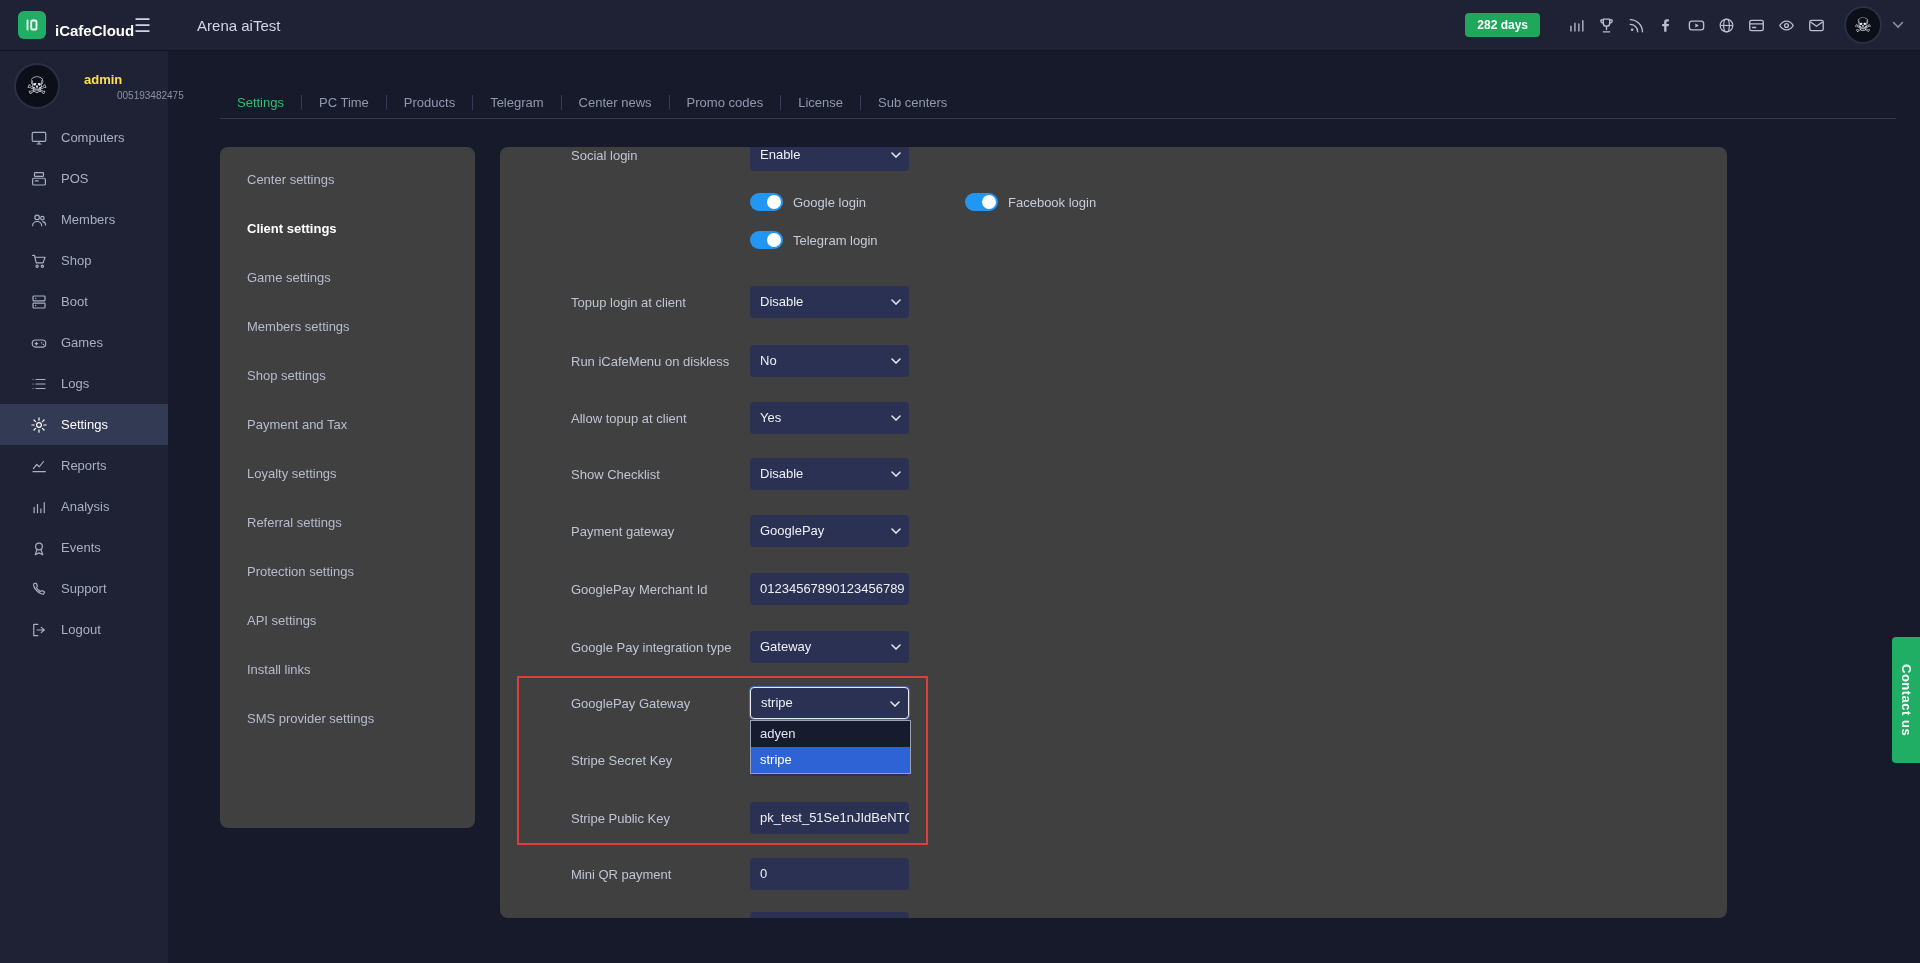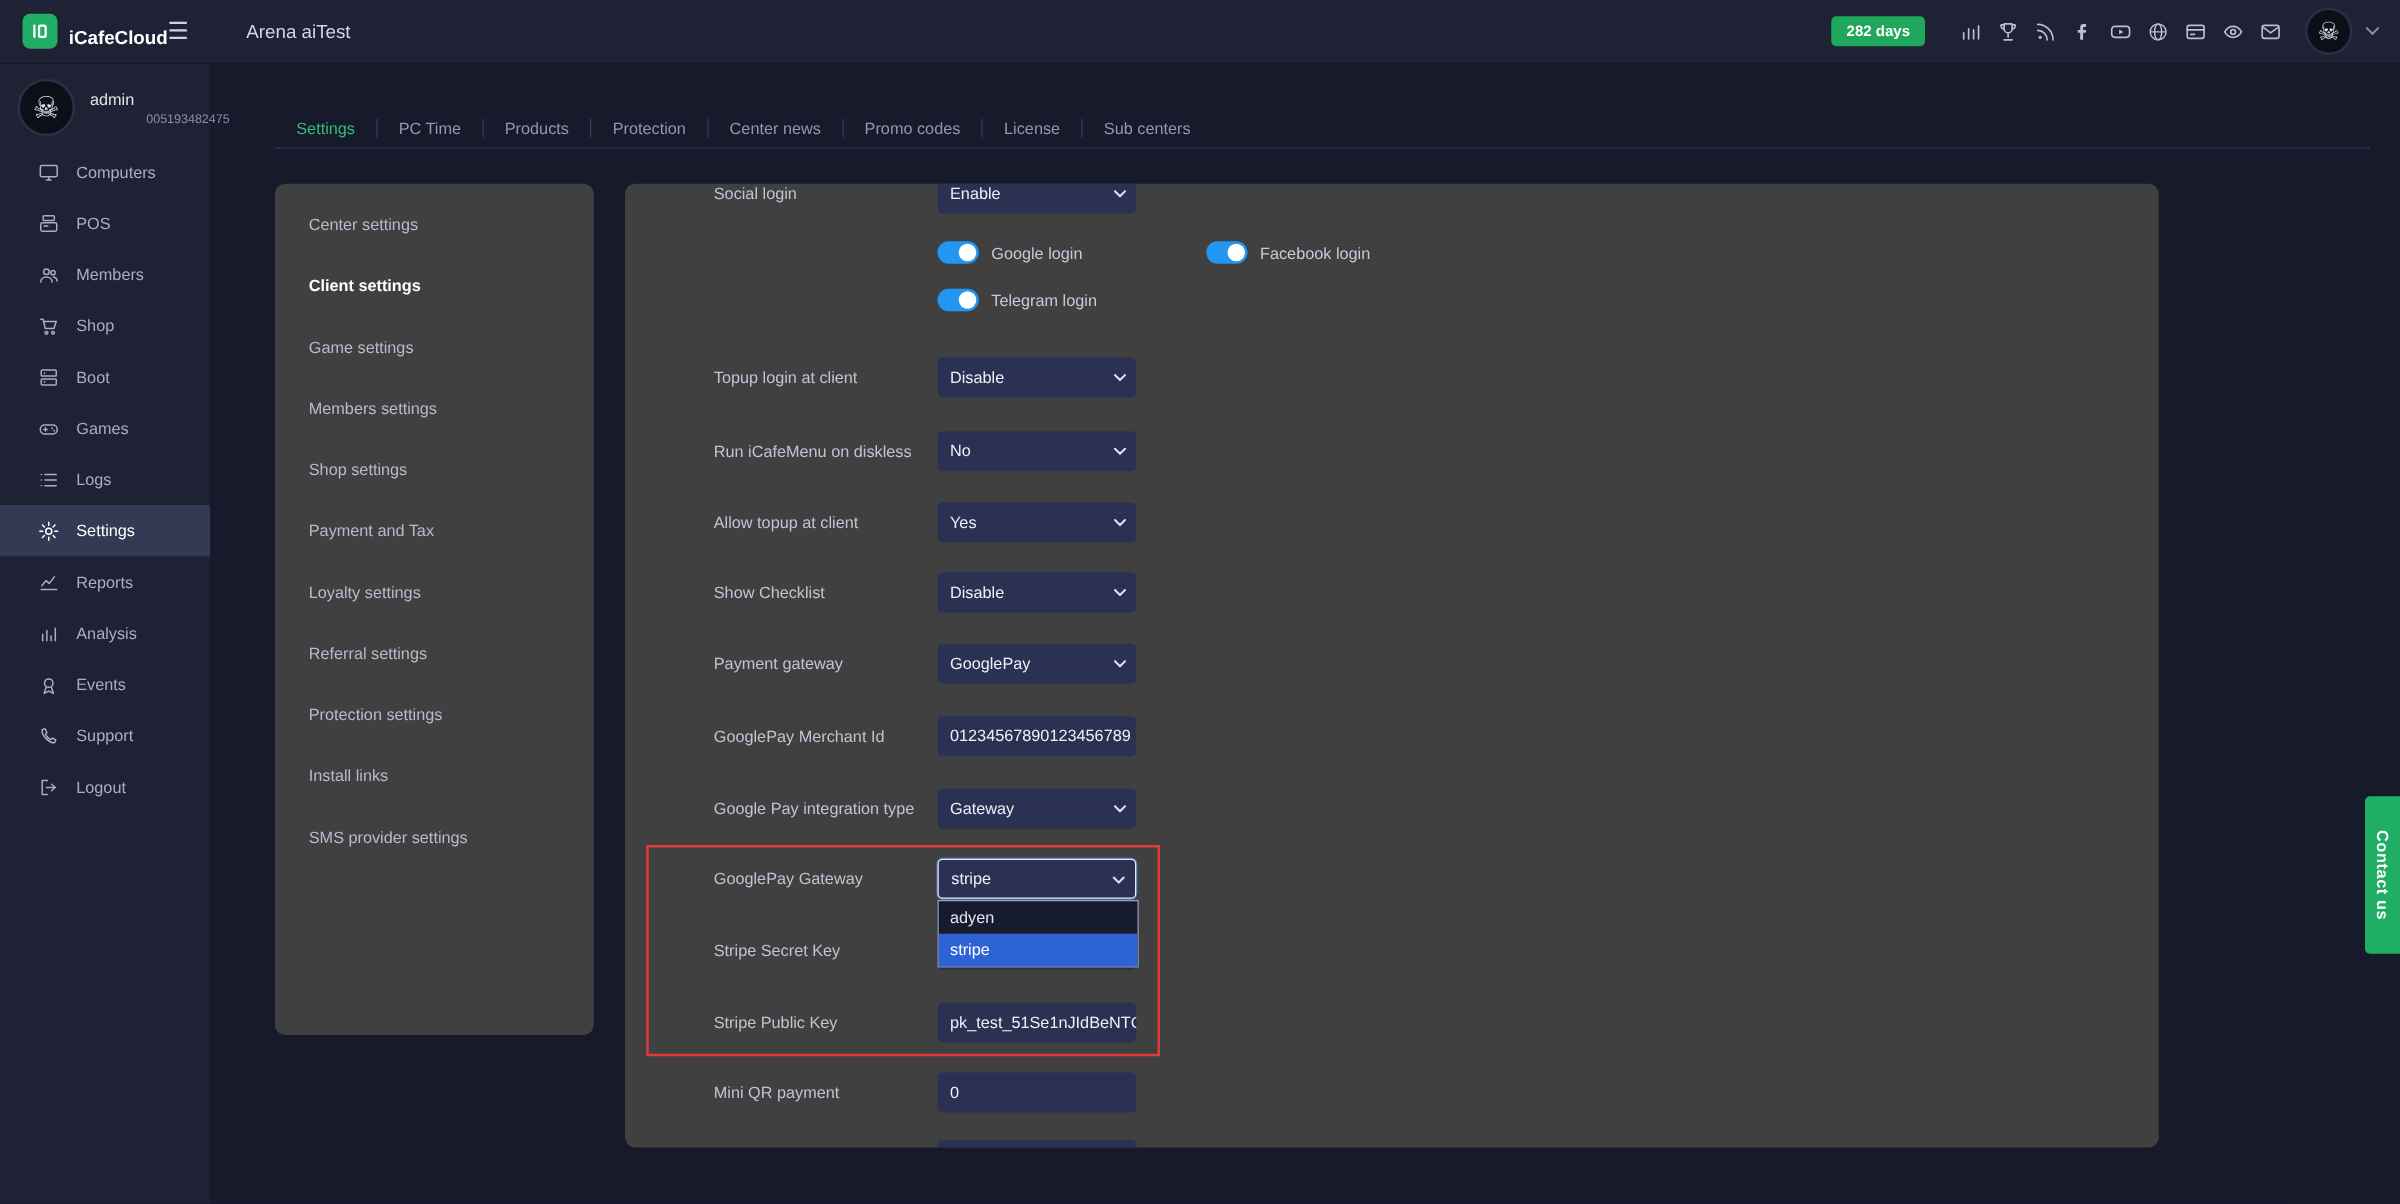--- a/index.html
+++ b/index.html
@@ -16,21 +16,21 @@
   .topbar-right { margin-left:auto; display:flex; align-items:center; gap:10px; padding-right:16px; }
   .days-badge { background:#1fa85c; color:#fff; font-size:12px; font-weight:bold; padding:5px 12px; border-radius:4px; margin-right:16px; cursor:pointer; }
   .tb-icon { width:20px; height:20px; color:#b9bfce; display:flex; align-items:center; justify-content:center; cursor:pointer; }
   .avatar { width:38px; height:38px; border-radius:50%; background:#0c0f18; color:#e8eaf2; display:flex; align-items:center; justify-content:center; font-size:20px; border:2px solid #2a2f45; flex:none; margin-left:8px; cursor:pointer; }
   .tb-chev { color:#8a90a6; display:flex; cursor:pointer; }
 
   
   .sidebar { position:absolute; top:51px; left:0; width:168px; height:912px; background:#1e2234; z-index:7; }
   .user { display:flex; align-items:center; gap:12px; padding:12px 0 8px 14px; }
   .user .avatar { width:46px; height:46px; font-size:24px; margin-left:0; }
-  .uname { color:#e5e5e5; font-size:13px; font-weight:normal; }
+  .uname { color:#fde047; font-size:13px; font-weight:bold;margin-left:12px; }
   .uid { color:#8a90a6; font-size:10px; margin-top:3px;padding-left:45px; }
   .nav-item { height:41px; display:flex; align-items:center; gap:13px; padding-left:30px; color:#a9aec2; font-size:13px; cursor:pointer; }
   .nav-item.active { background:#333a54; color:#fff; }
   .nav-item .icon { width:18px; height:18px; display:flex; align-items:center; justify-content:center; flex:none; }
 
   
   .tabs { position:absolute; top:86px; left:220px; height:32px; display:flex; align-items:center; z-index:2; }
   .tab { padding:0 17px; font-size:13px; color:#9298ad; border-right:1px solid #363c55; cursor:pointer; white-space:nowrap; }
   .tab:last-child { border-right:none; }
   .tab.active { color:#2fbf71; }
@@ -278,38 +278,39 @@
           </span>
         <span>Logout</span>
       </div>
     </nav>
   </aside>
 
   <div class="tabs">
     <div class="tab active">Settings</div>
     <div class="tab">PC Time</div>
     <div class="tab">Products</div>
-    <div class="tab">Protection</div>
+    <div class="tab">Telegram</div>
     <div class="tab">Center news</div>
     <div class="tab">Promo codes</div>
     <div class="tab">License</div>
     <div class="tab">Sub centers</div>
   </div>
   <div class="tabs-underline"></div>
 
   <div class="panel subnav">
     <div class="subnav-item">Center settings</div>
     <div class="subnav-item active">Client settings</div>
     <div class="subnav-item">Game settings</div>
     <div class="subnav-item">Members settings</div>
     <div class="subnav-item">Shop settings</div>
     <div class="subnav-item">Payment and Tax</div>
     <div class="subnav-item">Loyalty settings</div>
     <div class="subnav-item">Referral settings</div>
     <div class="subnav-item">Protection settings</div>
+    <div class="subnav-item">API settings</div>
     <div class="subnav-item">Install links</div>
     <div class="subnav-item">SMS provider settings</div>
   </div>
 
   <div class="panel formpanel">
 
     <div class="frow" style="top:-8px">
       <span class="flabel">Social login</span>
       <div class="control select">
         <span>Enable</span>

